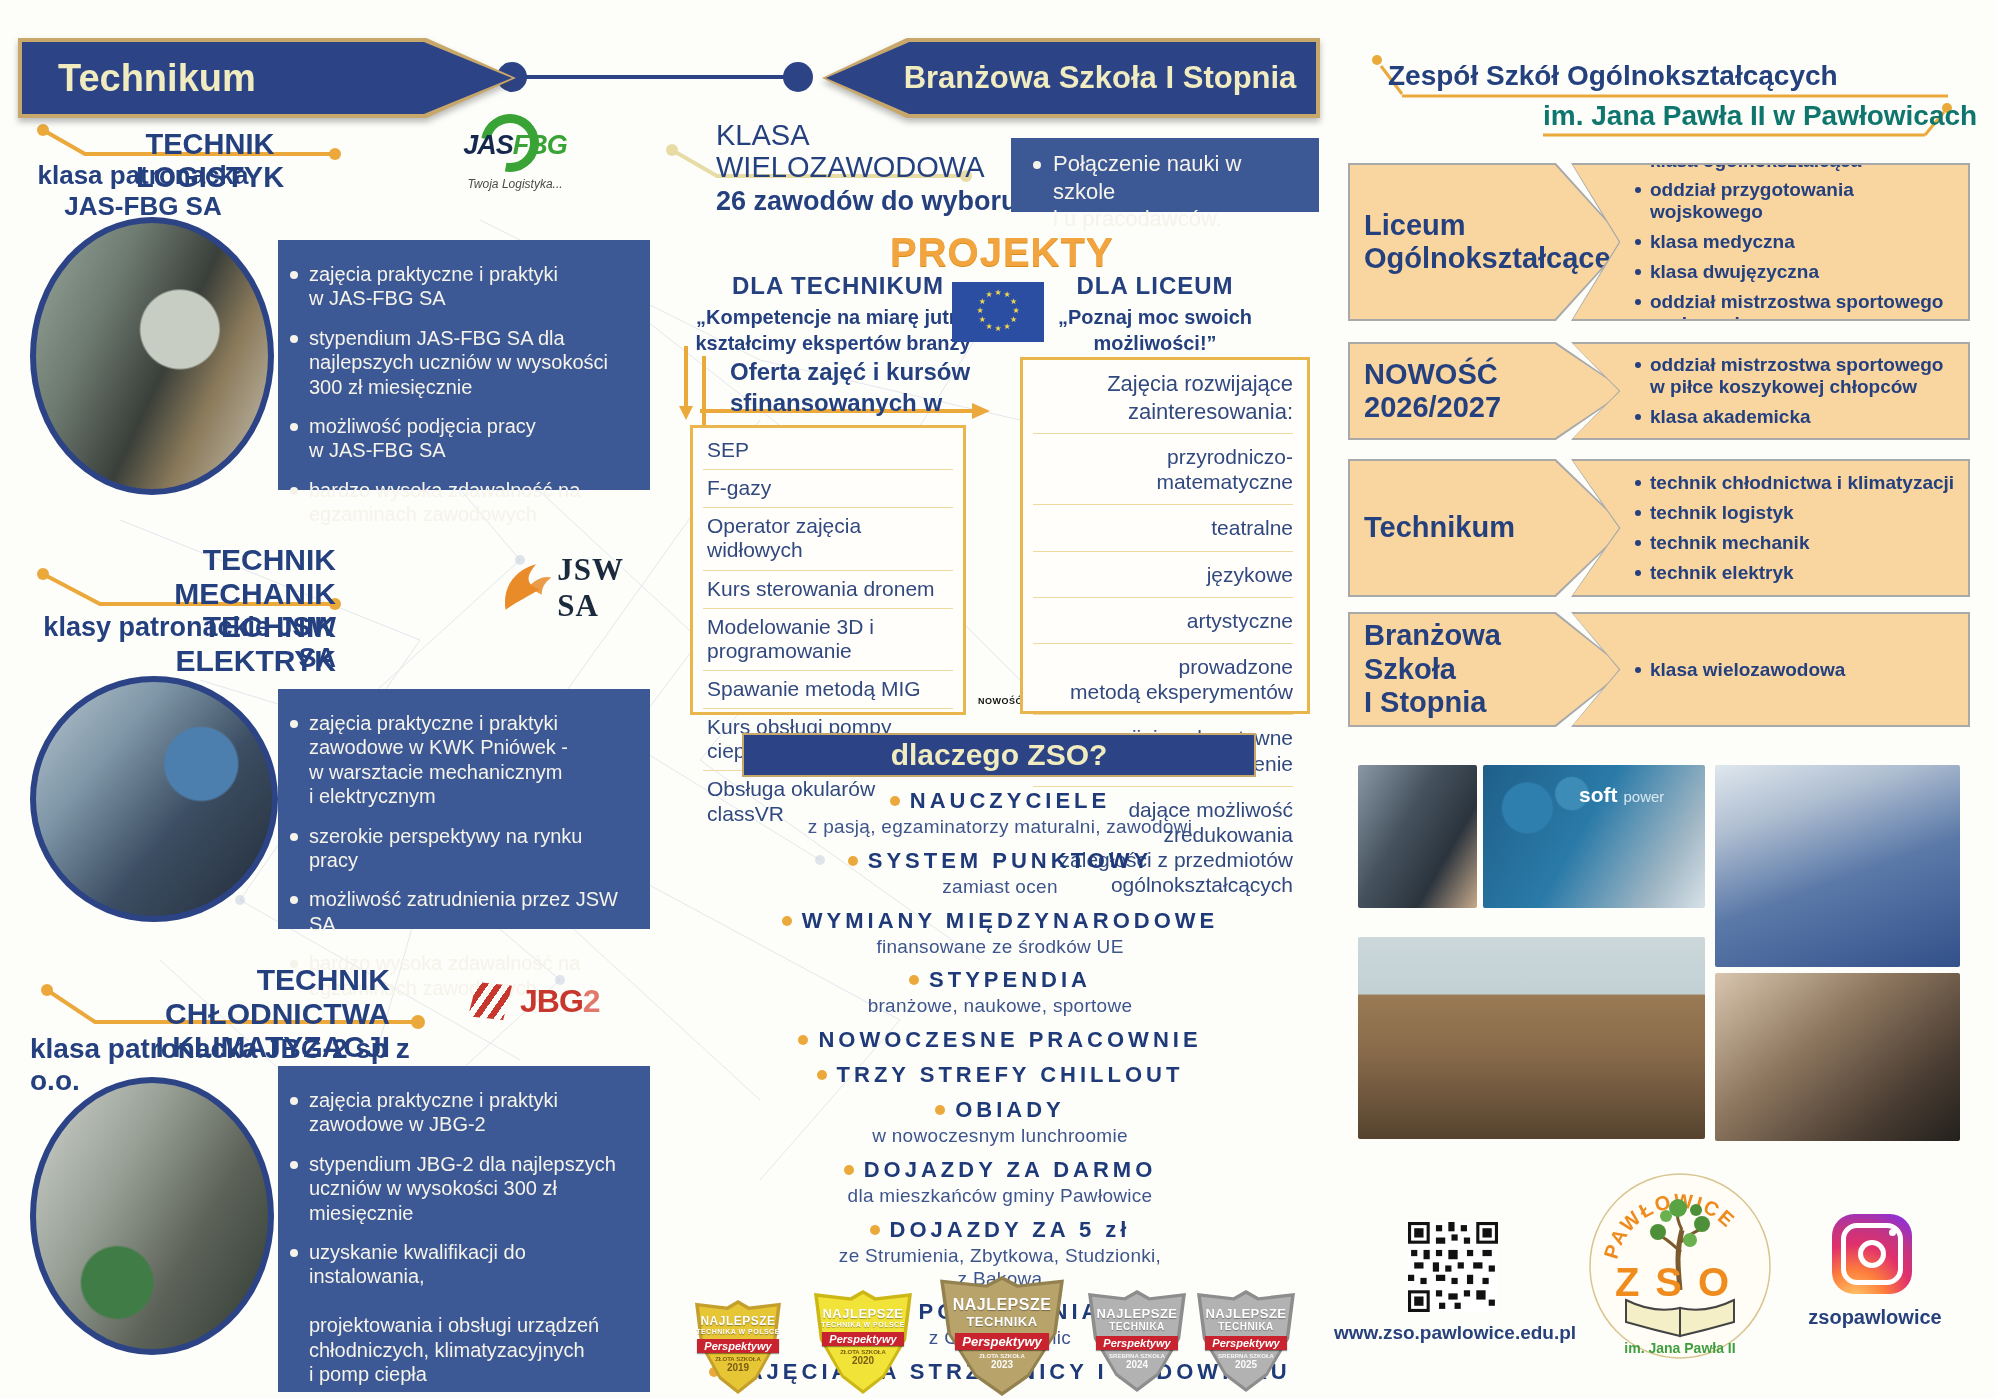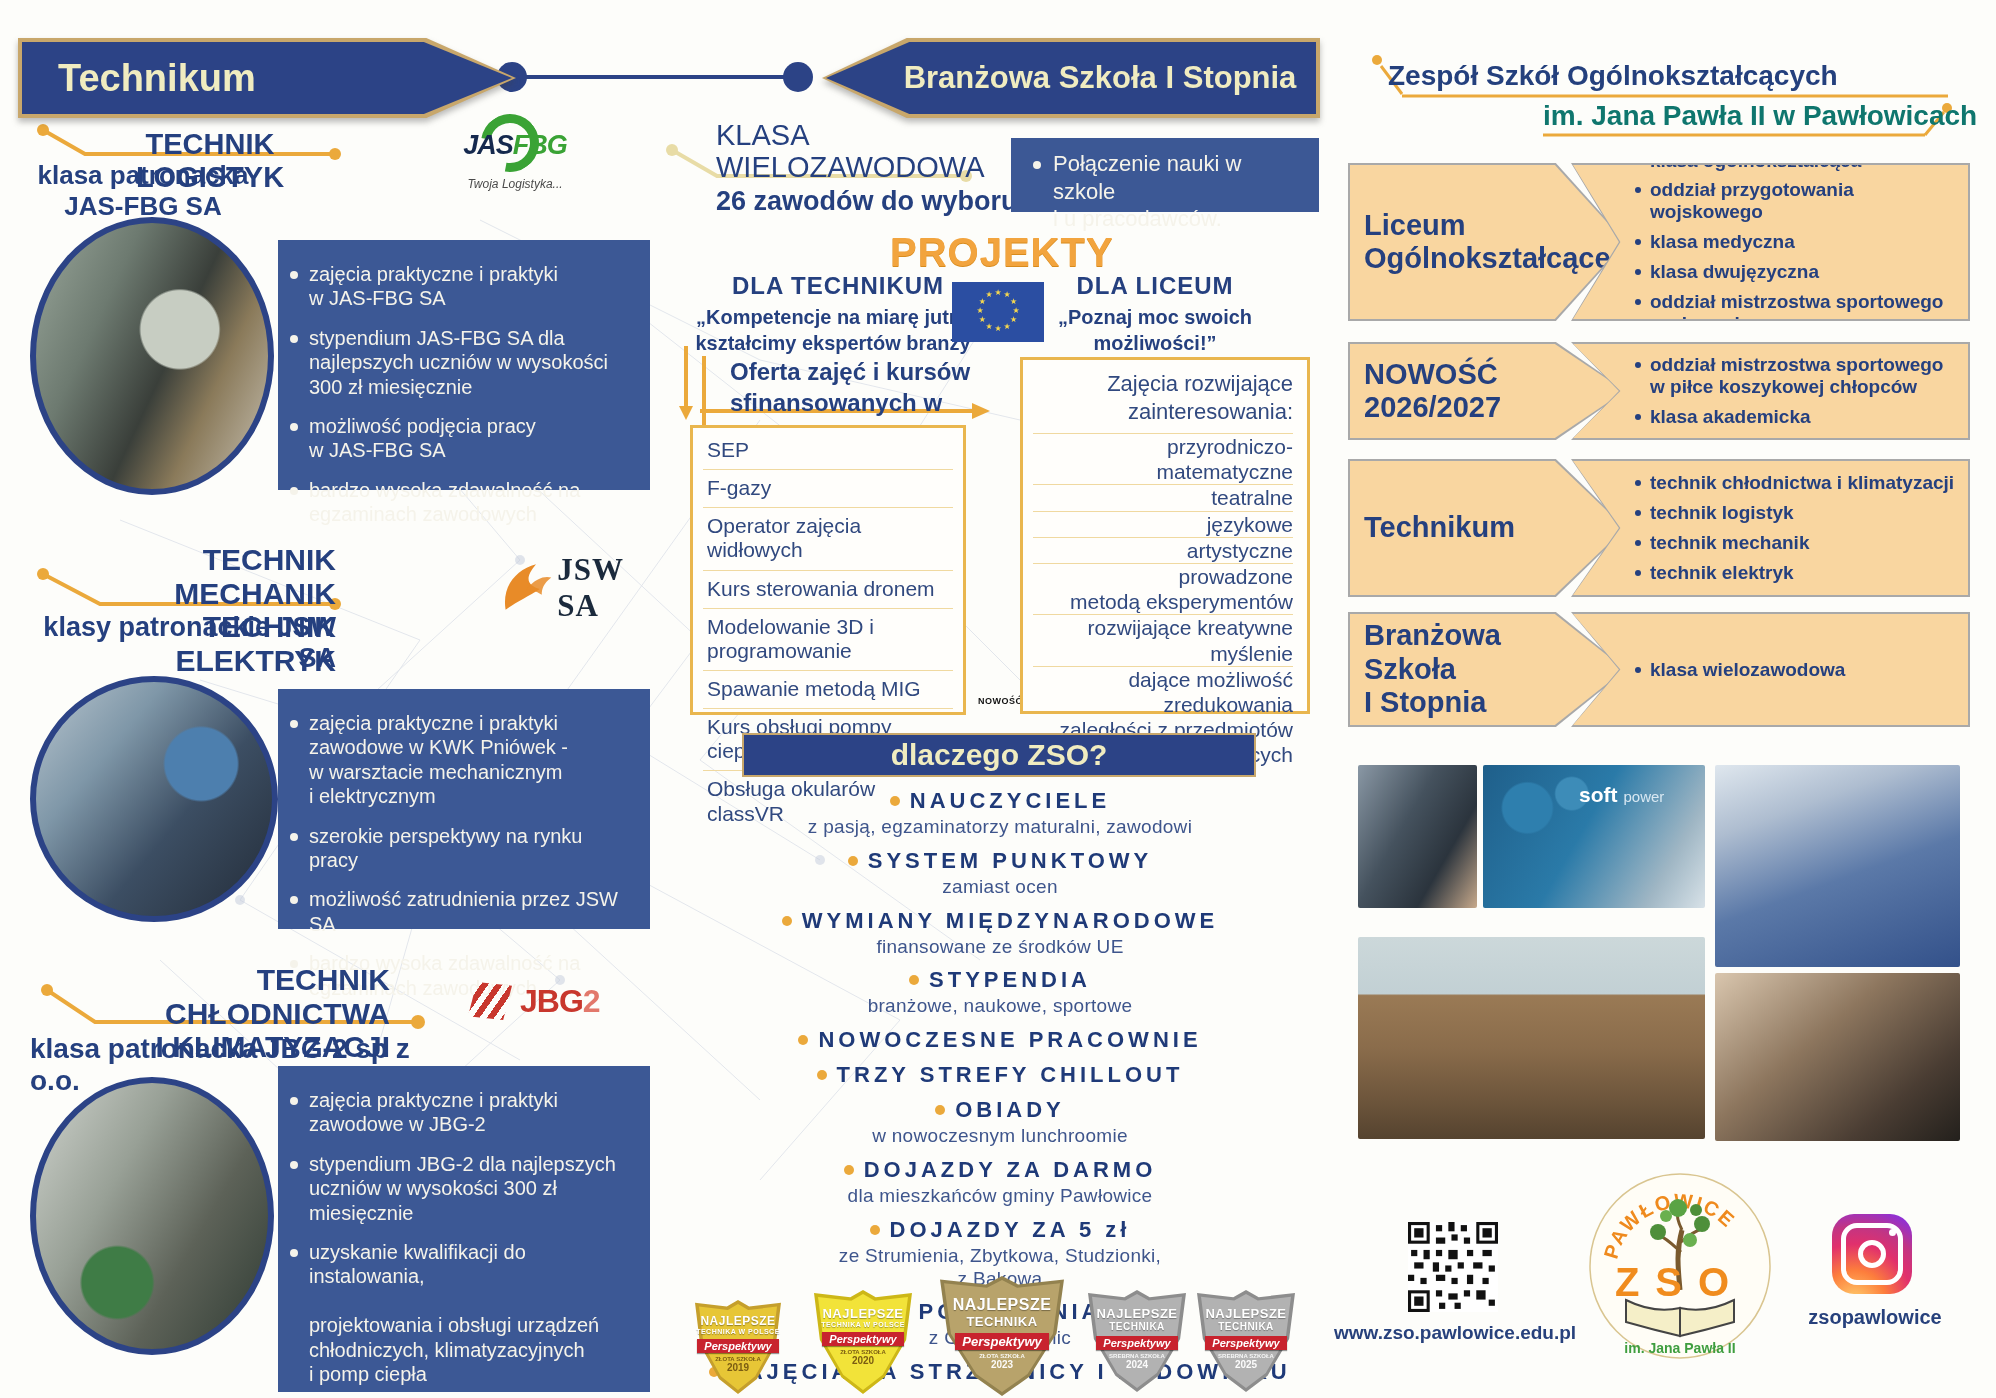--- a/index.html
+++ b/index.html
@@ -82,21 +82,21 @@
   .offer{left:702px;top:356px;width:280px;font-size:24px;font-weight:bold;line-height:1.3;border-left:4px solid #eba93b;padding-left:24px}
   .eu-flag{left:952px;top:282px}
 
   .course-box{left:690px;top:425px;width:276px;height:290px;border:3px solid #e9b64e;background:#fffefb;padding:4px 10px}
   .course{font-size:21px;color:#31497f;padding:6px 2px 7px 4px;border-bottom:1px solid #f0d9a0;white-space:pre-line;line-height:1.15}
   .course:last-child{border-bottom:none}
   .nowosc-tag{left:978px;top:696px;font-size:9px;font-weight:bold;color:#111;letter-spacing:.5px}
 
   .lic-box{left:1020px;top:357px;width:290px;height:357px;border:3px solid #e9b64e;background:#fffefb;padding:10px 14px 8px 10px;text-align:right}
   .lic-header{font-size:22px;color:#31497f;line-height:1.25;white-space:pre-line;padding-bottom:8px}
-  .lic-item{font-size:21px;color:#31497f;border-top:1px solid #f0d9a0;padding:0 0;white-space:pre-line;line-height:1.2}
+  .lic-item{font-size:21px;color:#31497f;border-top:1px solid #f0d9a0;padding:10px 0;white-space:pre-line;line-height:1.2}
 
   .dlaczego-bar{left:742px;top:733px;width:514px;height:44px;background:#2c4386;border:2px solid #c8a76b;display:flex;align-items:center;justify-content:center;color:#f0ecc0;font-size:30px;font-weight:bold}
   .why-list{left:658px;top:788px;width:684px;text-align:center}
   .why-item{margin-bottom:9px}
   .why-head{font-size:22px;font-weight:bold;color:#1f3a78;letter-spacing:4px}
   .why-head::before{content:"";display:inline-block;width:10px;height:10px;border-radius:50%;background:#eba93b;margin-right:10px;vertical-align:2px}
   .why-sub{font-size:19px;color:#3e558c;margin-top:2px;white-space:pre-line;letter-spacing:.3px;line-height:1.2}
 
   
   .shield{position:absolute}

